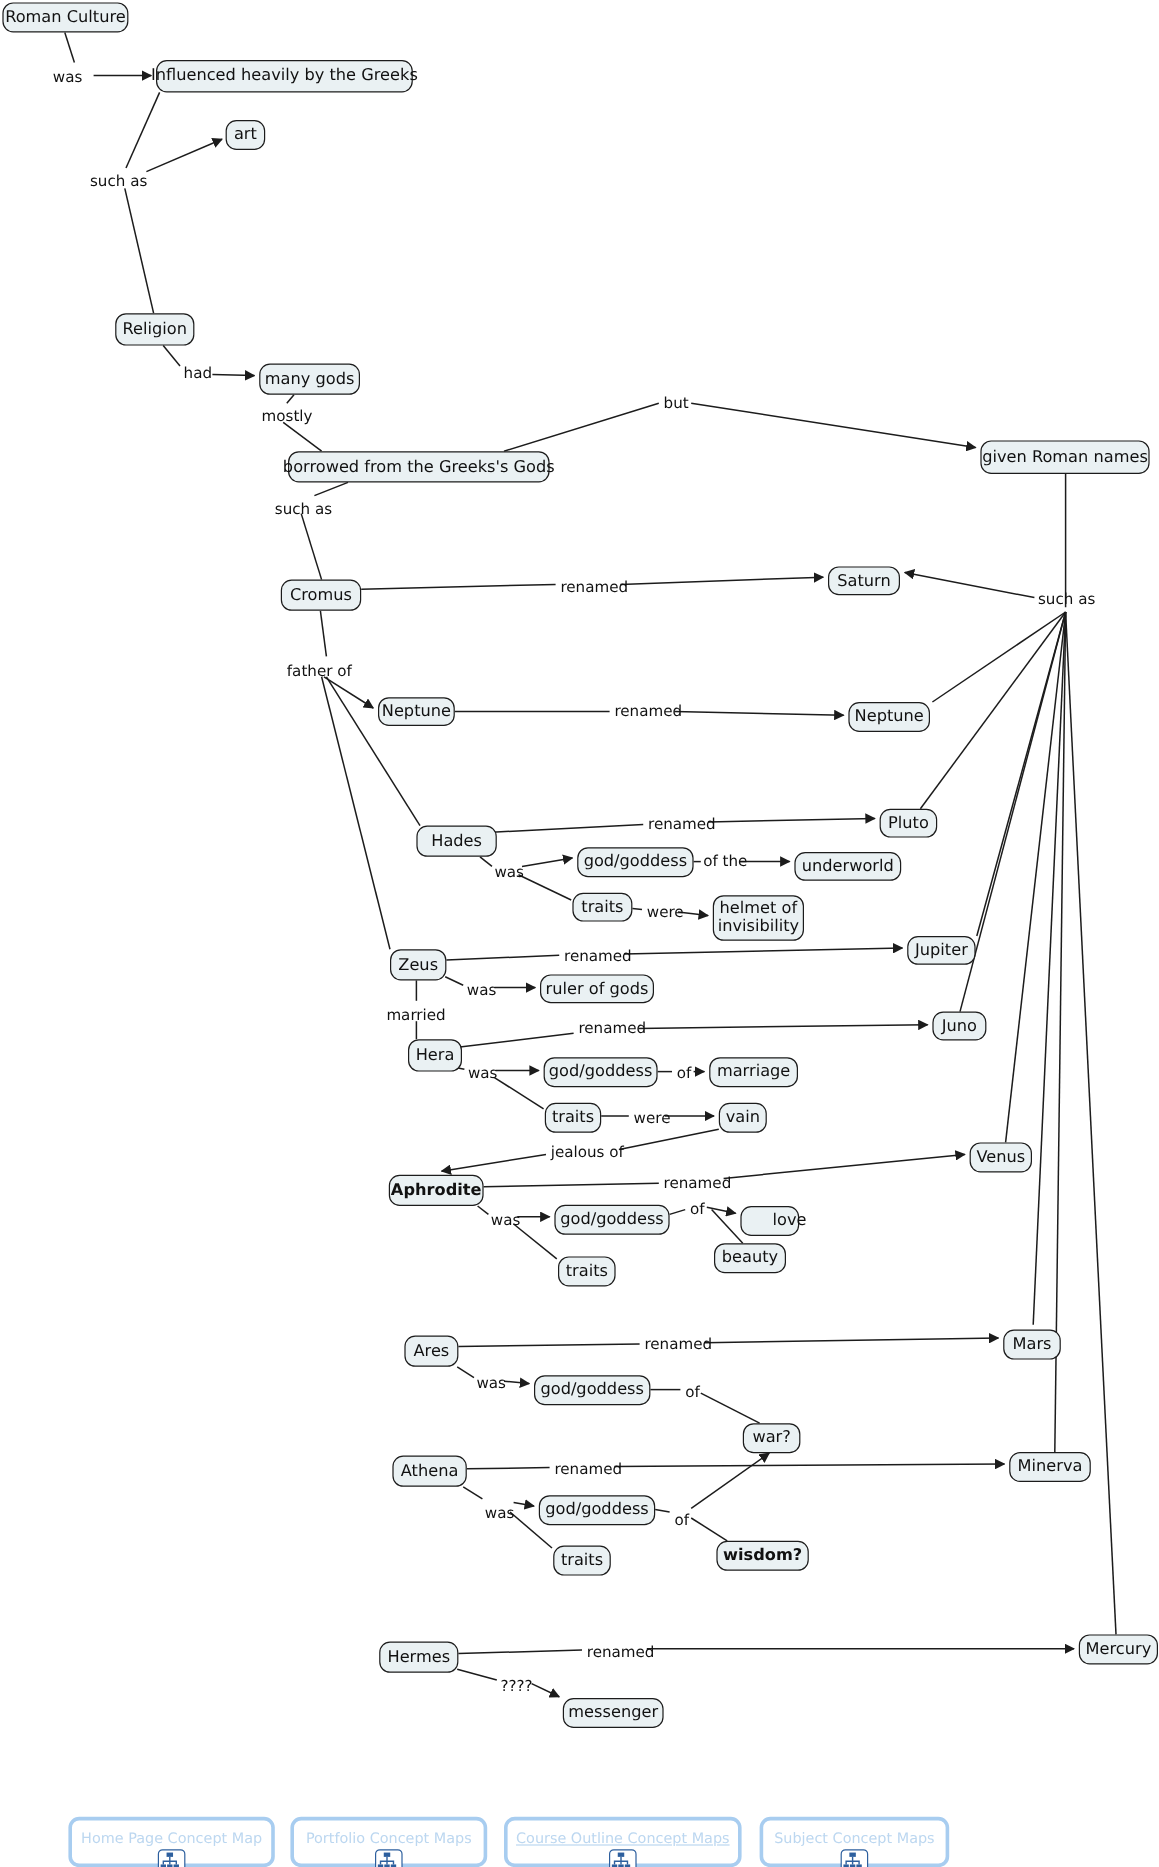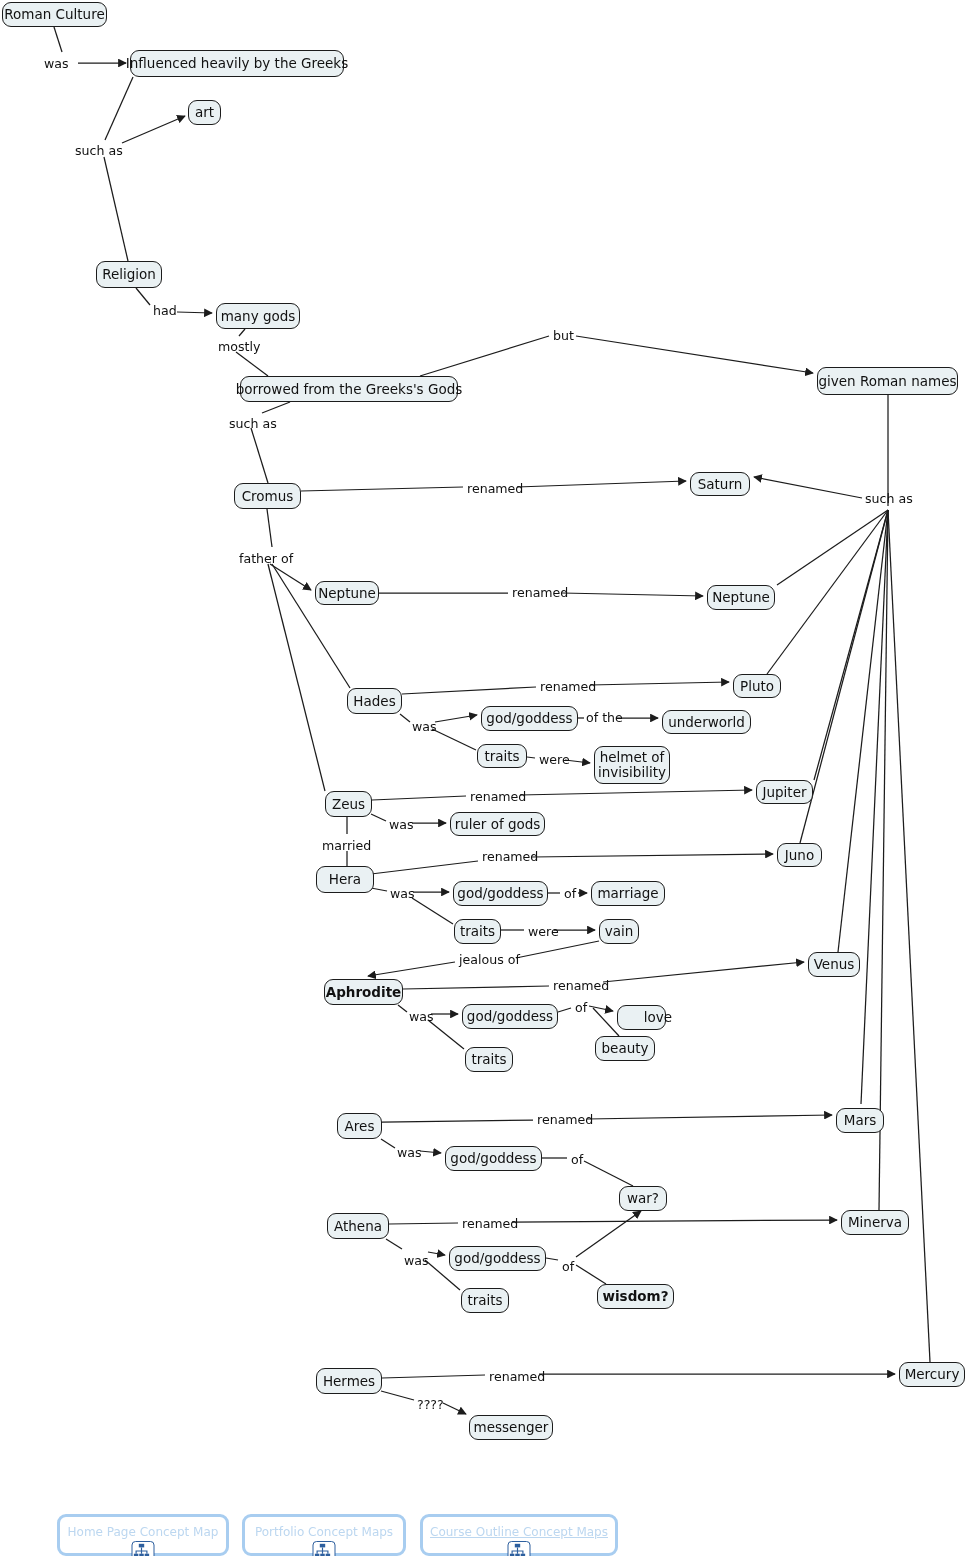--- a/index.html
+++ b/index.html
@@ -226,31 +226,31 @@
       <div class="node" style="left: 130px; top: 50px; width: 214px; height: 27px; text-align: center;">Influenced heavily by the Greeks</div>
       <div class="node" style="left: 188px; top: 100px; width: 33px; height: 25px;">art</div>
       <div class="node" style="left: 96px; top: 261px; width: 66px; height: 27px;">Religion</div>
       <div class="node" style="left: 216px; top: 303px; width: 84px; height: 26px;">many gods</div>
       <div class="node" style="left: 240px; top: 376px; width: 218px; height: 26px;">borrowed from the Greeks's Gods</div>
       <div class="node" style="left: 817px; top: 367px; width: 141px; height: 28px;">given Roman names</div>
       <div class="node" style="left: 234px; top: 483px; width: 67px; height: 26px;">Cromus</div>
       <div class="node" style="left: 690px; top: 472px; width: 60px; height: 24px;">Saturn</div>
       <div class="node" style="left: 315px; top: 581px; width: 64px; height: 24px;">Neptune</div>
       <div class="node" style="left: 707px; top: 585px; width: 68px; height: 25px;">Neptune</div>
-      <div class="node" style="left: 347px; top: 688px; width: 55px; height: 26px;">Hades</div>
+      <div class="node" style="left: 347px; top: 688px; width: 67px; height: 26px;">Hades</div>
       <div class="node" style="left: 733px; top: 674px; width: 48px; height: 24px;">Pluto</div>
       <div class="node" style="left: 481px; top: 706px; width: 97px; height: 25px;">god/goddess</div>
       <div class="node" style="left: 662px; top: 710px; width: 89px; height: 24px;">underworld</div>
       <div class="node" style="left: 477px; top: 744px; width: 50px; height: 24px;">traits</div>
       <div class="node" style="left: 594px; top: 746px; width: 76px; height: 38px;">helmet of
 invisibility</div>
       <div class="node" style="left: 325px; top: 791px; width: 47px; height: 26px;">Zeus</div>
       <div class="node" style="left: 756px; top: 780px; width: 57px; height: 24px;">Jupiter</div>
       <div class="node" style="left: 450px; top: 812px; width: 95px; height: 24px;">ruler of gods</div>
-      <div class="node" style="left: 316px; top: 866px; width: 58px; height: 27px;">Hera</div>
+      <div class="node" style="left: 340px; top: 866px; width: 45px; height: 27px;">Hera</div>
       <div class="node" style="left: 777px; top: 843px; width: 45px; height: 24px;">Juno</div>
       <div class="node" style="left: 453px; top: 881px; width: 95px; height: 25px;">god/goddess</div>
       <div class="node" style="left: 591px; top: 881px; width: 74px; height: 25px;">marriage</div>
       <div class="node" style="left: 454px; top: 919px; width: 47px; height: 25px;">traits</div>
       <div class="node" style="left: 599px; top: 919px; width: 40px; height: 25px;">vain</div>
       <div class="node" style="left: 324px; top: 979px; width: 79px; height: 26px; font-weight: bold;">Aphrodite</div>
       <div class="node" style="left: 808px; top: 952px; width: 52px; height: 25px;">Venus</div>
       <div class="node" style="left: 462px; top: 1004px; width: 96px; height: 25px;">god/goddess</div>
       <div class="node" style="left: 617px; top: 1005px; width: 40px; height: 25px; padding-left: 40px;">love</div>
       <div class="node" style="left: 595px; top: 1036px; width: 60px; height: 25px;">beauty</div>
@@ -319,14 +319,21 @@
             <rect x="13.5" y="13" width="5" height="4.5" fill="#2d5f9e"></rect>
             <path d="M10 6 L10 10 M4 13 L4 10 L16 10 L16 13 M10 10 L10 13" stroke="#2d5f9e" stroke-width="1.3" fill="none"></path>
           </svg></span></div>
       <div class="nav-btn" style="left: 420px; top: 16px; width: 198px; text-decoration: underline;"><span>Course Outline Concept Maps</span><span class="nav-icon"><svg viewBox="0 0 20 20" width="18" height="18">
             <rect x="7" y="2" width="6" height="4" fill="#2d5f9e"></rect>
             <rect x="1.5" y="13" width="5" height="4.5" fill="#2d5f9e"></rect>
             <rect x="7.5" y="13" width="5" height="4.5" fill="#2d5f9e"></rect>
             <rect x="13.5" y="13" width="5" height="4.5" fill="#2d5f9e"></rect>
             <path d="M10 6 L10 10 M4 13 L4 10 L16 10 L16 13 M10 10 L10 13" stroke="#2d5f9e" stroke-width="1.3" fill="none"></path>
           </svg></span></div>
+      <div class="nav-btn" style="left: 633px; top: 16px; width: 158px;"><span>Subject Concept Maps</span><span class="nav-icon"><svg viewBox="0 0 20 20" width="18" height="18">
+            <rect x="7" y="2" width="6" height="4" fill="#2d5f9e"></rect>
+            <rect x="1.5" y="13" width="5" height="4.5" fill="#2d5f9e"></rect>
+            <rect x="7.5" y="13" width="5" height="4.5" fill="#2d5f9e"></rect>
+            <rect x="13.5" y="13" width="5" height="4.5" fill="#2d5f9e"></rect>
+            <path d="M10 6 L10 10 M4 13 L4 10 L16 10 L16 13 M10 10 L10 13" stroke="#2d5f9e" stroke-width="1.3" fill="none"></path>
+          </svg></span></div>
     </div>
 </div>
 
 </body></html>

